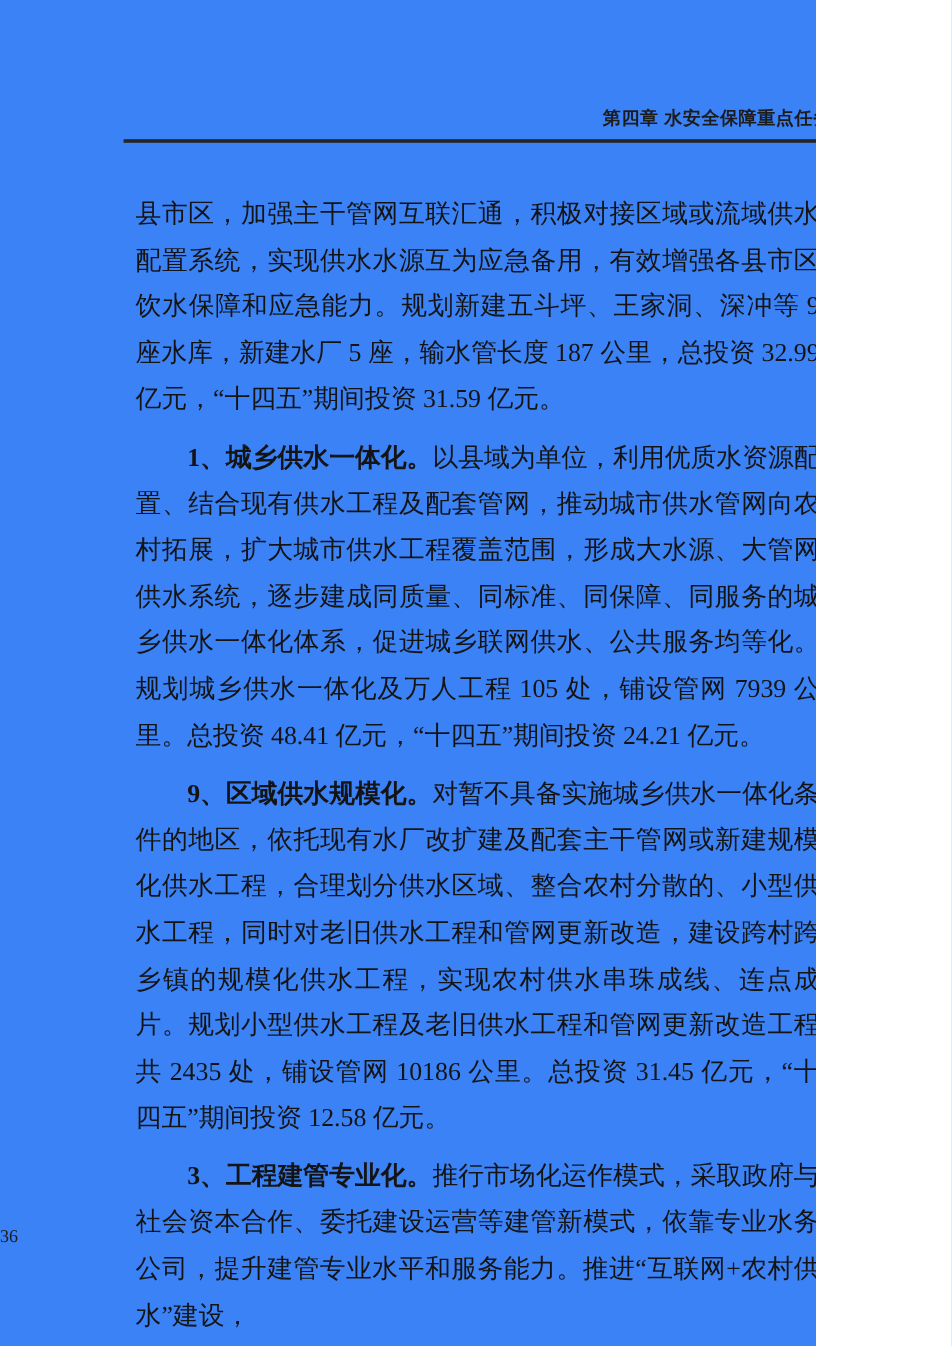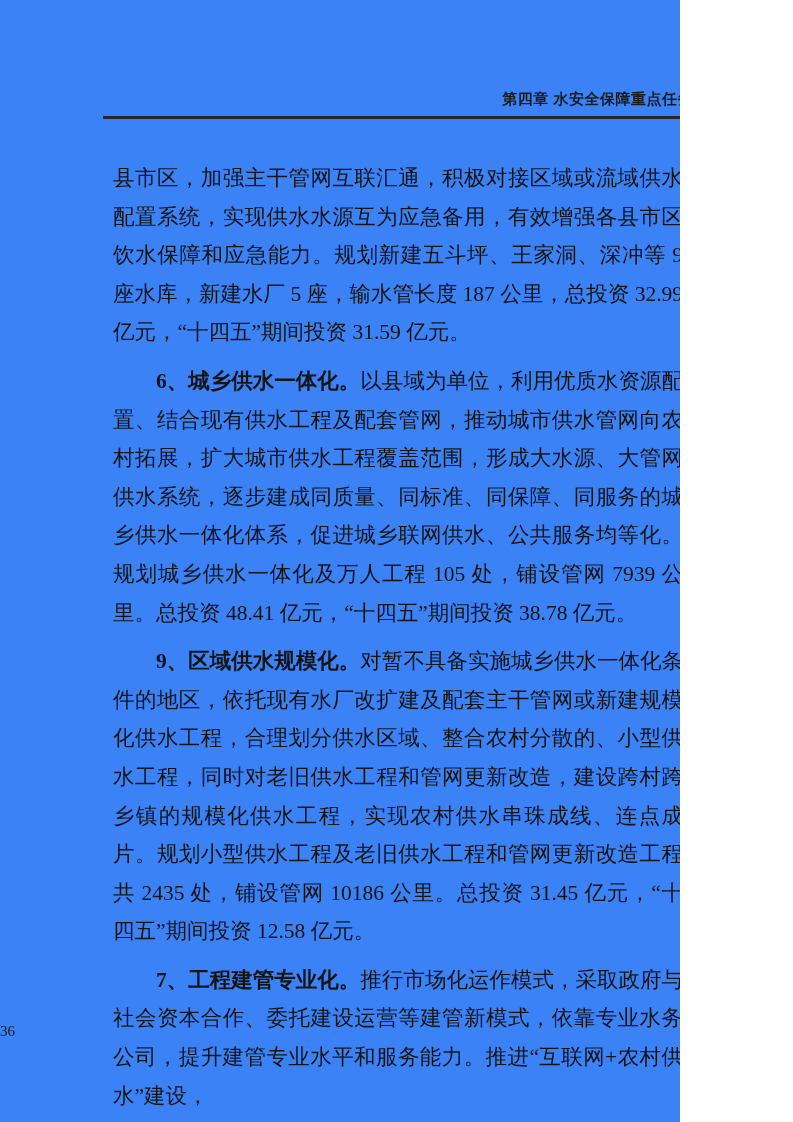--- a/index.html
+++ b/index.html
@@ -75,25 +75,25 @@
 
   <header class="running-head">
     <div class="chapter-title">第四章 水安全保障重点任务</div>
     <div class="header-rule"></div>
   </header>
 
   <main class="body-text">
 
     <p class="para no-indent"><span>县市区，加强主干管网互联汇通，积极对接区域或流域供水配置系统，实现供水水源互为应急备用，有效增强各县市区饮水保障和应急能力。规划新建五斗坪、王家洞、深冲等 9 座水库，新建水厂 5 座，输水管长度 187 公里，总投资 32.99 亿元，“十四五”期间投资 31.59 亿元。</span></p>
 
-    <p class="para"><span class="para-heading">6、城乡供水一体化。</span><span>以县域为单位，利用优质水资源配置、结合现有供水工程及配套管网，推动城市供水管网向农村拓展，扩大城市供水工程覆盖范围，形成大水源、大管网供水系统，逐步建成同质量、同标准、同保障、同服务的城乡供水一体化体系，促进城乡联网供水、公共服务均等化。规划城乡供水一体化及万人工程 105 处，铺设管网 7939 公里。总投资 48.41 亿元，“十四五”期间投资 38.78 亿元。</span></p>
+    <p class="para"><span class="para-heading">1、城乡供水一体化。</span><span>以县域为单位，利用优质水资源配置、结合现有供水工程及配套管网，推动城市供水管网向农村拓展，扩大城市供水工程覆盖范围，形成大水源、大管网供水系统，逐步建成同质量、同标准、同保障、同服务的城乡供水一体化体系，促进城乡联网供水、公共服务均等化。规划城乡供水一体化及万人工程 105 处，铺设管网 7939 公里。总投资 48.41 亿元，“十四五”期间投资 24.21 亿元。</span></p>
 
     <p class="para"><span class="para-heading">9、区域供水规模化。</span><span>对暂不具备实施城乡供水一体化条件的地区，依托现有水厂改扩建及配套主干管网或新建规模化供水工程，合理划分供水区域、整合农村分散的、小型供水工程，同时对老旧供水工程和管网更新改造，建设跨村跨乡镇的规模化供水工程，实现农村供水串珠成线、连点成片。规划小型供水工程及老旧供水工程和管网更新改造工程共 2435 处，铺设管网 10186 公里。总投资 31.45 亿元，“十四五”期间投资 12.58 亿元。</span></p>
 
-    <p class="para"><span class="para-heading">7、工程建管专业化。</span><span>推行市场化运作模式，采取政府与社会资本合作、委托建设运营等建管新模式，依靠专业水务公司，提升建管专业水平和服务能力。推进“互联网+农村供水”建设，</span></p>
+    <p class="para"><span class="para-heading">3、工程建管专业化。</span><span>推行市场化运作模式，采取政府与社会资本合作、委托建设运营等建管新模式，依靠专业水务公司，提升建管专业水平和服务能力。推进“互联网+农村供水”建设，</span></p>
 
   </main>
 
   <footer class="page-footer">
     <span class="page-number">36</span>
   </footer>
 
 </div>
 
 </body></html>

